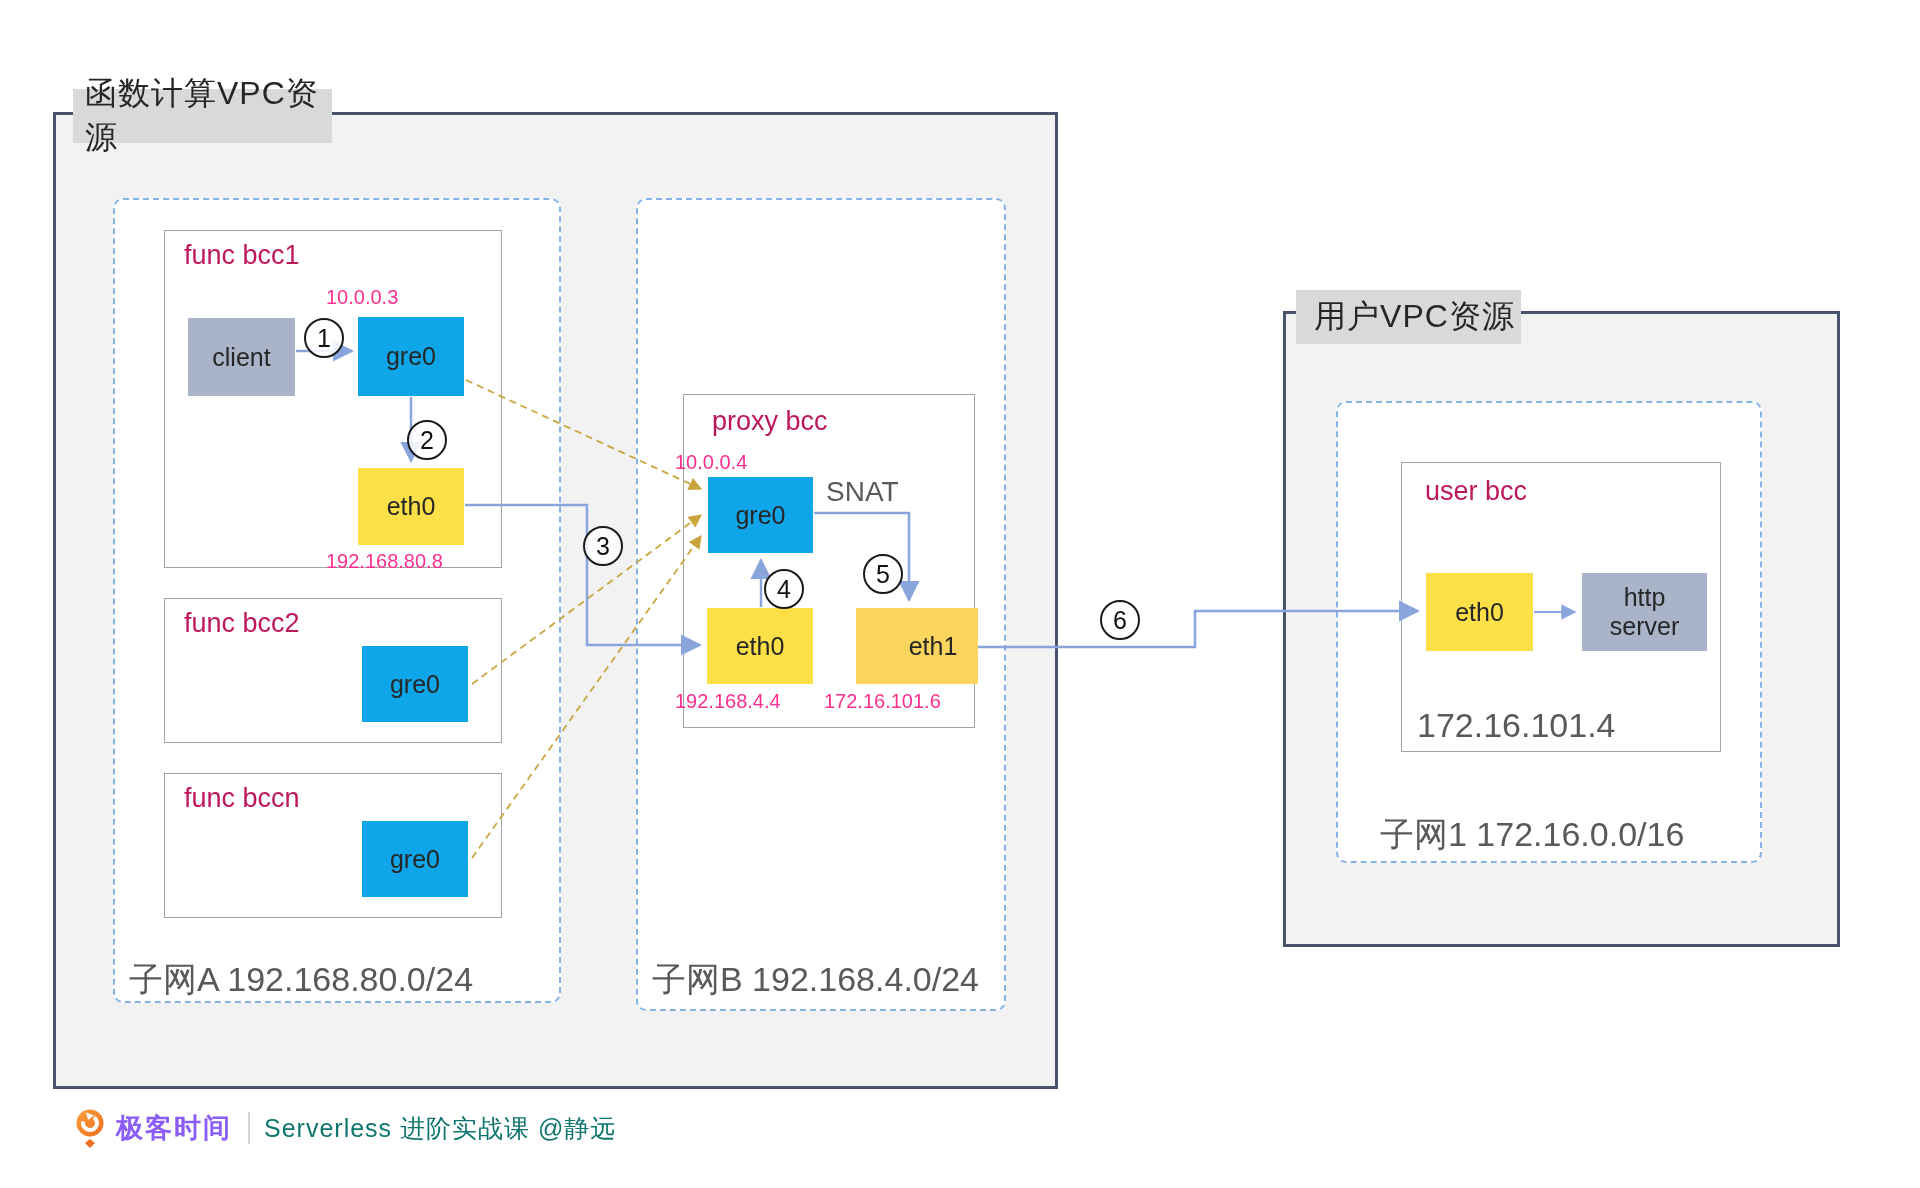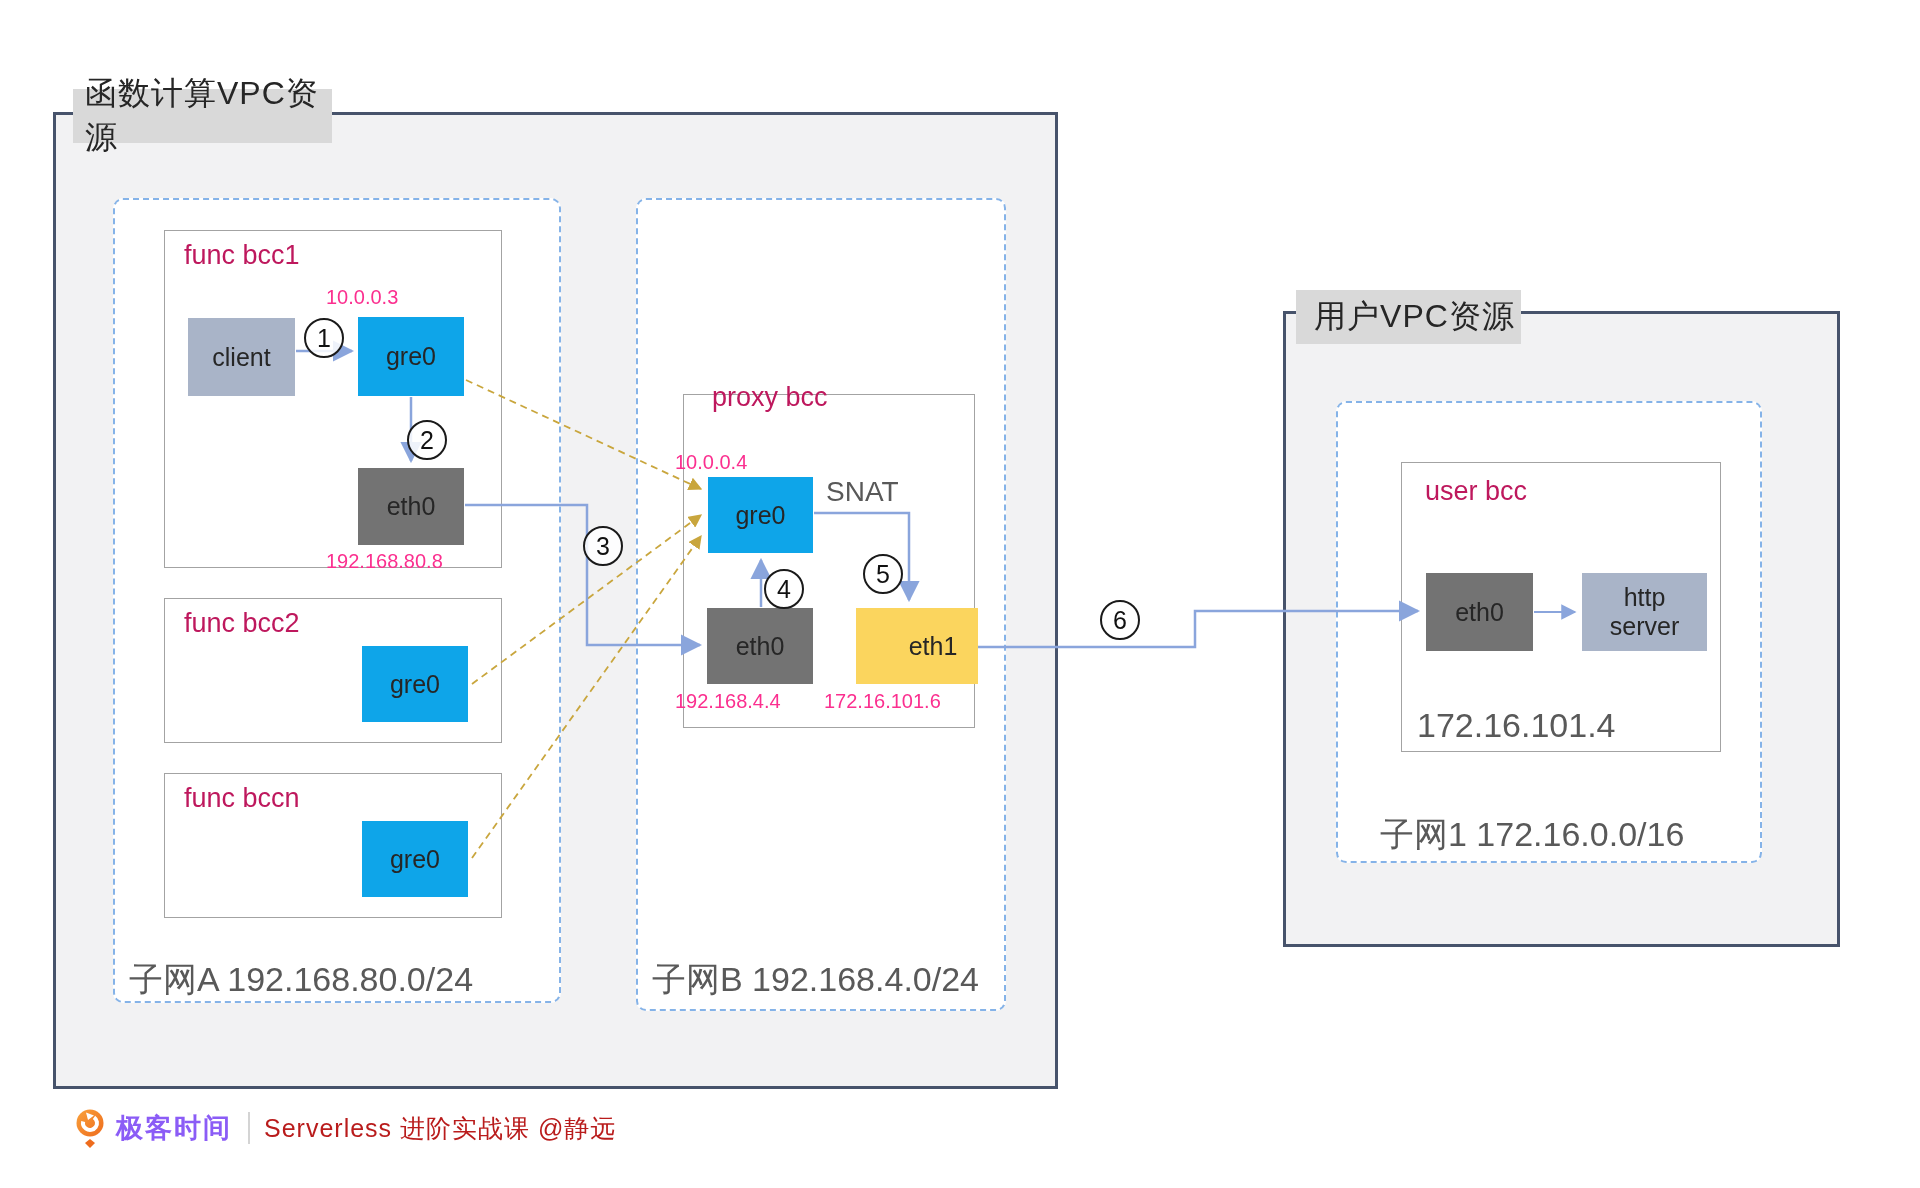--- a/index.html
+++ b/index.html
@@ -11,39 +11,39 @@
   .vpc-chip{position:absolute;background:#d9d9d9;display:flex;align-items:center;justify-content:center;
             font-size:32px;color:#262626;letter-spacing:1px;z-index:6;padding-left:12px;}
   .subnet{position:absolute;background:#ffffff;border:2px dashed #85b3e8;border-radius:10px;box-sizing:border-box;z-index:1;}
   .inner-box{position:absolute;background:#ffffff;border:1.5px solid #a3a3a3;box-sizing:border-box;z-index:2;}
   .box-title{position:absolute;font-size:27px;color:#be185d;z-index:3;white-space:nowrap;}
 
   
   .node{position:absolute;display:flex;align-items:center;justify-content:center;
         font-size:25px;color:#262626;text-align:center;z-index:4;line-height:1.15;}
   .n-orange{background:#0ea5e9;}
-  .n-green{background:#737373;}
+  .n-green{background:#fde047;}
   .n-slate{background:#a9b4c8;}
   .n-yellow{background:#fbd55e;}
 
   .ip-label{position:absolute;font-size:20px;color:#fb2f8f;text-align:left;width:170px;z-index:4;white-space:nowrap;}
   .plain-label{position:absolute;font-size:34px;color:#595959;z-index:4;white-space:nowrap;}
 
   
   .step{position:absolute;width:36px;height:36px;border:2.5px solid #1a1a1a;border-radius:50%;
         background:rgba(255,255,255,0.85);display:flex;align-items:center;justify-content:center;
         font-size:25px;color:#111;transform:translate(-50%,-50%);z-index:5;}
 
   svg.wires{position:absolute;left:0;top:0;z-index:3;pointer-events:none;}
 
   
   #footer{position:absolute;left:72px;top:1106px;display:flex;align-items:center;z-index:6;}
   .brand-text{font-size:27px;font-weight:bold;color:#8b5cf6;margin-left:8px;letter-spacing:2px;}
   .footer-divider{width:2px;height:32px;background:#d4d4d4;margin:0 14px 0 16px;}
-  .course-text{font-size:25px;color:#b91c1c;letter-spacing:1px;}
+  .course-text{font-size:25px;color:#0f766e;letter-spacing:1px;}
 </style>
 </head>
 <body>
 
 <div id="canvas">
 
   <div class="vpc-box" style="left:53px;top:112px;width:1005px;height:977px;"></div>
   <div class="vpc-chip" style="left:73px;top:89px;width:247px;height:54px;">函数计算VPC资源</div>
 
   <div class="subnet" style="left:113px;top:198px;width:448px;height:805px;"></div>
@@ -62,21 +62,21 @@
   <div class="node n-orange" style="left:362px;top:646px;width:106px;height:76px;">gre0</div>
 
   <div class="inner-box" style="left:164px;top:773px;width:338px;height:145px;"></div>
   <div class="box-title" style="left:184px;top:783px;">func bccn</div>
   <div class="node n-orange" style="left:362px;top:821px;width:106px;height:76px;">gre0</div>
 
   <div class="subnet" style="left:636px;top:198px;width:370px;height:813px;"></div>
   <div class="plain-label" style="left:652px;top:957px;">子网B 192.168.4.0/24</div>
 
   <div class="inner-box" style="left:683px;top:394px;width:292px;height:334px;"></div>
-  <div class="box-title" style="left:712px;top:382px;">proxy bcc</div>
+  <div class="box-title" style="left:712px;top:406px;">proxy bcc</div>
   <div class="ip-label" style="left:675px;top:451px;">10.0.0.4</div>
   <div class="node n-orange" style="left:708px;top:477px;width:105px;height:76px;">gre0</div>
   <div class="plain-label" style="left:826px;top:476px;font-size:28px;">SNAT</div>
   <div class="node n-green" style="left:707px;top:608px;width:106px;height:76px;">eth0</div>
   <div class="ip-label" style="left:675px;top:690px;">192.168.4.4</div>
   <div class="node n-yellow" style="left:856px;top:608px;width:90px;height:76px;padding-left:32px;">eth1</div>
   <div class="ip-label" style="left:824px;top:690px;">172.16.101.6</div>
 
   <div class="vpc-box" style="left:1283px;top:311px;width:557px;height:636px;"></div>
   <div class="vpc-chip" style="left:1296px;top:290px;width:213px;height:54px;">用户VPC资源</div>

